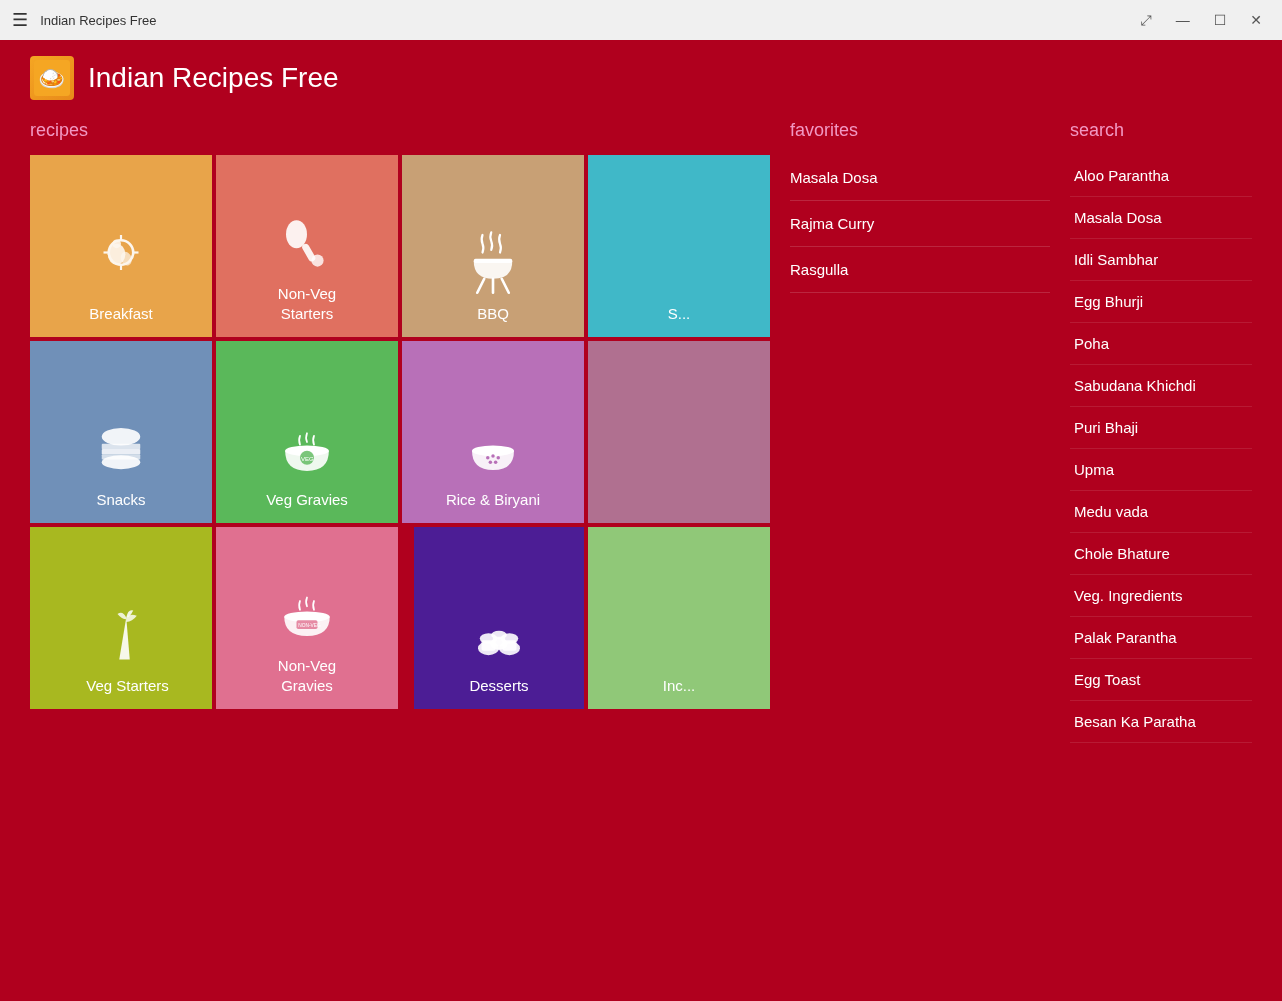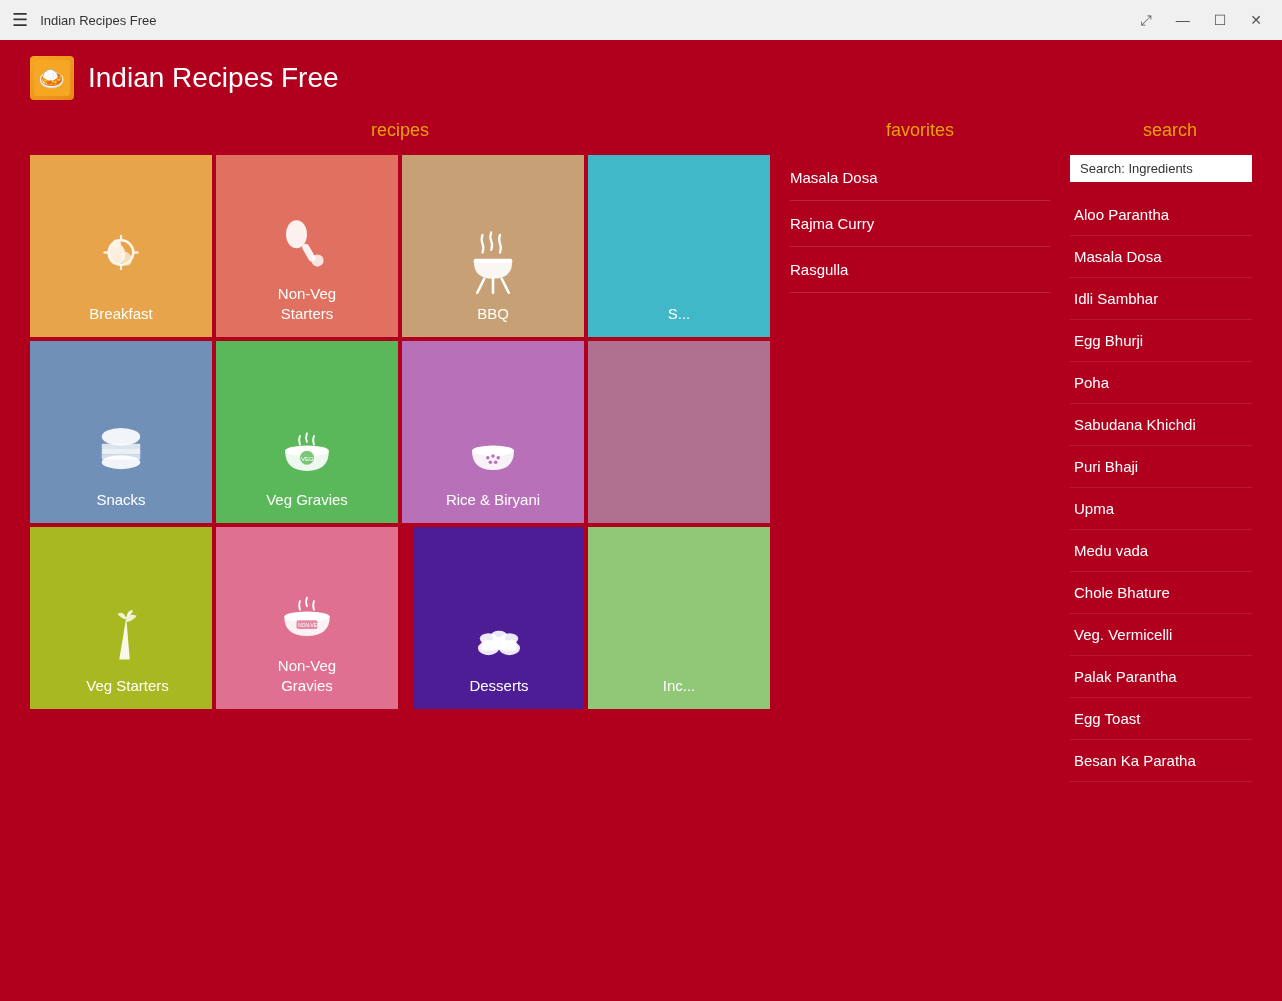--- a/index.html
+++ b/index.html
@@ -93,25 +93,24 @@
     }
 
     
     .recipes-col {
       flex: 0 0 640px;
       display: flex;
       flex-direction: column;
     }
     .section-label {
       font-size: 18px;
-      color: #eab308;
+      color: #f9a8d4;
       font-weight: 300;
       margin-bottom: 14px;
       opacity: 0.9;
-      text-align: center;
     }
     .tiles-grid {
       display: grid;
       grid-template-columns: repeat(4, 182px);
       grid-template-rows: repeat(3, 182px);
       gap: 4px;
       overflow: hidden;
     }
     .tile {
       display: flex;
@@ -400,42 +399,32 @@
       <div class="section-label">favorites</div>
       <div class="favorites-list">
         <div class="favorite-item">Masala Dosa</div>
         <div class="favorite-item">Rajma Curry</div>
         <div class="favorite-item">Rasgulla</div>
       </div>
     </div>
 
     <div class="search-col">
       <div class="section-label">search</div>
-      <div class="search-controls">
-        <div class="search-dropdown-wrapper">
-          <select>
-            <option>Search: Ingredients</option>
-            <option>Search: Name</option>
-          </select>
-          <span class="dropdown-arrow">▼</span>
-        </div>
-
-      </div>
       <div class="search-results">
         <div class="search-result-item">Aloo Parantha</div>
         <div class="search-result-item">Masala Dosa</div>
         <div class="search-result-item">Idli Sambhar</div>
         <div class="search-result-item">Egg Bhurji</div>
         <div class="search-result-item">Poha</div>
         <div class="search-result-item">Sabudana Khichdi</div>
         <div class="search-result-item">Puri Bhaji</div>
         <div class="search-result-item">Upma</div>
         <div class="search-result-item">Medu vada</div>
         <div class="search-result-item">Chole Bhature</div>
-        <div class="search-result-item">Veg. Vermicelli</div>
+        <div class="search-result-item">Veg. Ingredients</div>
         <div class="search-result-item">Palak Parantha</div>
         <div class="search-result-item">Egg Toast</div>
         <div class="search-result-item">Besan Ka Paratha</div>
       </div>
     </div>
 
   </div>
 </div>
 
 </body></html>

